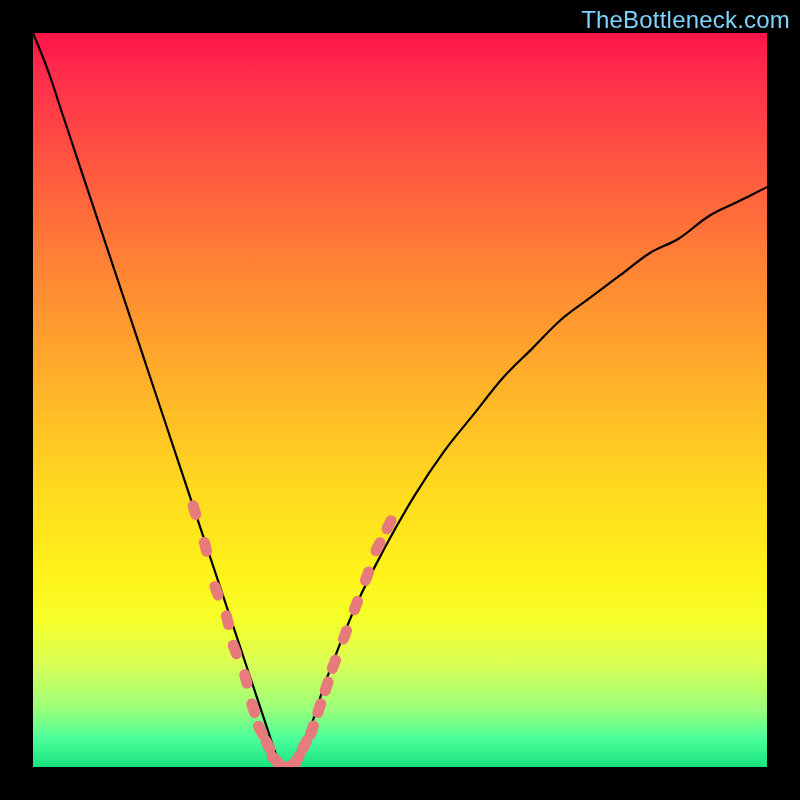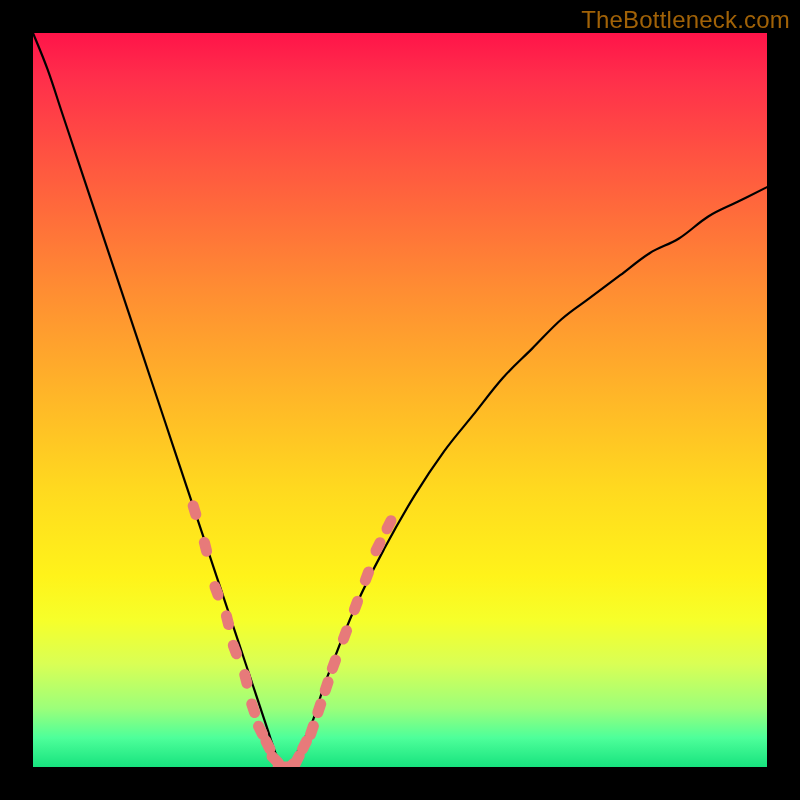--- a/index.html
+++ b/index.html
@@ -16,21 +16,21 @@
     top: 0;
     left: 0;
     width: 800px;
     height: 800px;
     background: #000;
   }
   .watermark {
     position: absolute;
     top: 6px;
     right: 10px;
-    color: #a16207;
+    color: #7dd3fc;
     font-size: 24px;
     font-weight: 400;
     letter-spacing: 0.2px;
     z-index: 10;
   }
   .plot-area {
     position: absolute;
     top: 33px;
     left: 33px;
     width: 734px;

